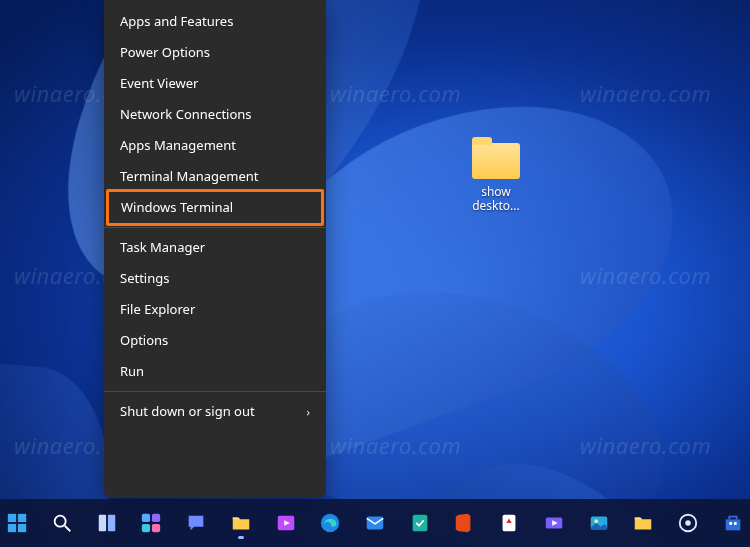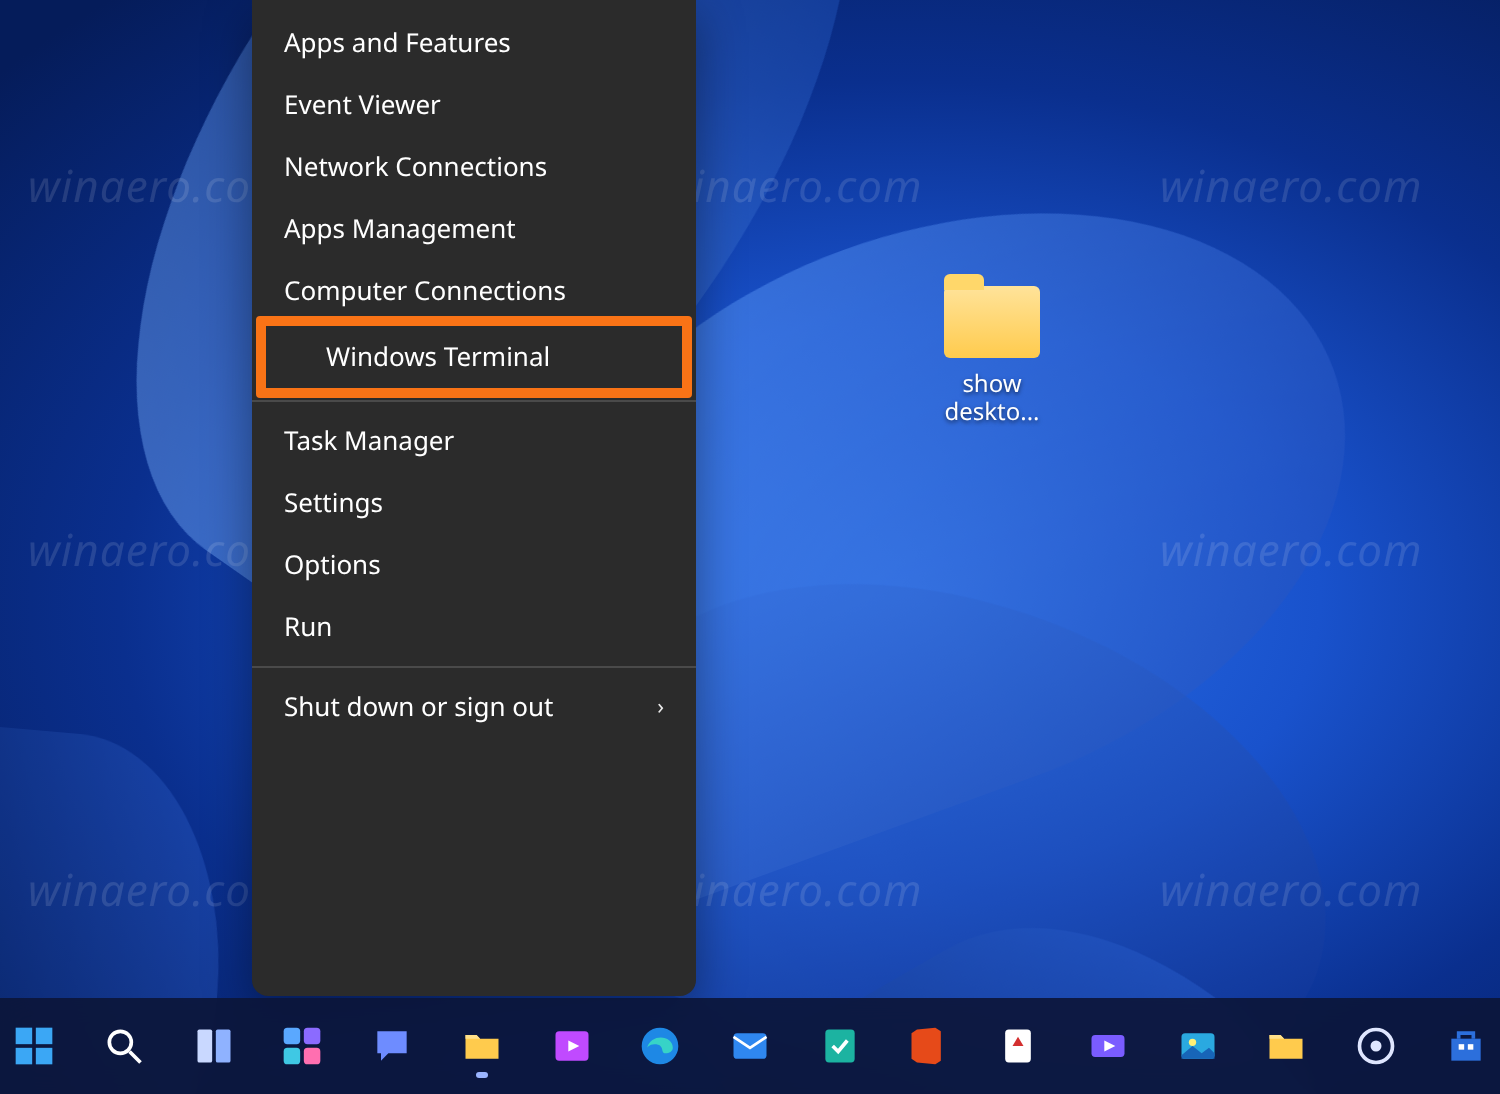--- a/index.html
+++ b/index.html
@@ -14,32 +14,32 @@
   .p1 { width:420px;height:280px;left:320px;top:180px;background:linear-gradient(135deg,#5fa0ff,#1e49b8);transform:rotate(-20deg);}
   .p2 { width:380px;height:240px;left:260px;top:230px;background:linear-gradient(135deg,#3b78e8,#0d2d8c);transform:rotate(20deg);}
   .p3 { width:500px;height:260px;left:210px;top:90px;background:linear-gradient(120deg,#7db4ff,#1044b0);transform:rotate(-55deg);opacity:.45;}
   .p4 { width:430px;height:260px;left:360px;top:280px;background:linear-gradient(160deg,#2d66dc,#031a55);transform:rotate(60deg);opacity:.5;}
   .p5 { width:250px;height:160px;left:-40px;top:200px;background:linear-gradient(160deg,#3266d6,#06205e);transform:rotate(95deg);opacity:.4;}
   .watermark {
     position:absolute; color:rgba(255,255,255,.12); font-size:22px; font-style:italic;
     letter-spacing:.5px; user-select:none; pointer-events:none;
   }
   .quickmenu {
-    position:absolute; left:126px; top:0; width:222px; height:498px;
+    position:absolute; left:104px; top:0; width:222px; height:498px;
     background:#2b2b2b; color:#fff; font-size:13px; padding:6px 0;
     border-radius:0 0 8px 8px; box-shadow:0 8px 24px rgba(0,0,0,.4);
     display:flex; flex-direction:column;
   }
   .qm-item {
     padding:7px 16px; line-height:17px; cursor:default; display:flex; align-items:center;
     position:relative; white-space:nowrap;
   }
   .qm-sep { height:1px; background:#4a4a4a; margin:4px 0; }
   .qm-chevron { margin-left:auto; font-size:11px; opacity:.9; }
-  .qm-highlight { border:5px solid #f97316; border-radius:2px; margin:-3px 2px; padding:7px 30px; }
+  .qm-highlight { border:3px solid #f97316; border-radius:2px; margin:-3px 2px; padding:7px 12px; }
   .desktop-icon {
     position:absolute; left:457px; top:143px; width:78px; text-align:center;
     color:#fff; font-size:12px; line-height:14px;
   }
   .folder {
     width:48px; height:36px; margin:0 auto 6px;
     background:linear-gradient(180deg,#ffe39a 0%,#ffcb4d 100%);
     border-radius:3px; position:relative;
   }
   .folder::before {
@@ -81,40 +81,46 @@
 <div class="desktop-icon">
   <div class="folder"></div>
   <div class="di-label">show deskto...</div>
 </div>
 
 <div class="quickmenu" id="quickmenu">
     <div class="qm-item">
       <span>Apps and Features</span>
     </div>
     <div class="qm-item">
+      <span>Power Options</span>
+    </div>
+    <div class="qm-item">
       <span>Event Viewer</span>
     </div>
     <div class="qm-item">
       <span>Network Connections</span>
     </div>
     <div class="qm-item">
       <span>Apps Management</span>
     </div>
     <div class="qm-item">
-      <span>Computer Connections</span>
+      <span>Terminal Management</span>
     </div>
     <div class="qm-item qm-highlight">
       <span>Windows Terminal</span>
     </div>
     <div class="qm-sep"></div>
     <div class="qm-item">
       <span>Task Manager</span>
     </div>
     <div class="qm-item">
       <span>Settings</span>
+    </div>
+    <div class="qm-item">
+      <span>File Explorer</span>
     </div>
     <div class="qm-item">
       <span>Options</span>
     </div>
     <div class="qm-item">
       <span>Run</span>
     </div>
     <div class="qm-sep"></div>
     <div class="qm-item">
       <span>Shut down or sign out</span>

